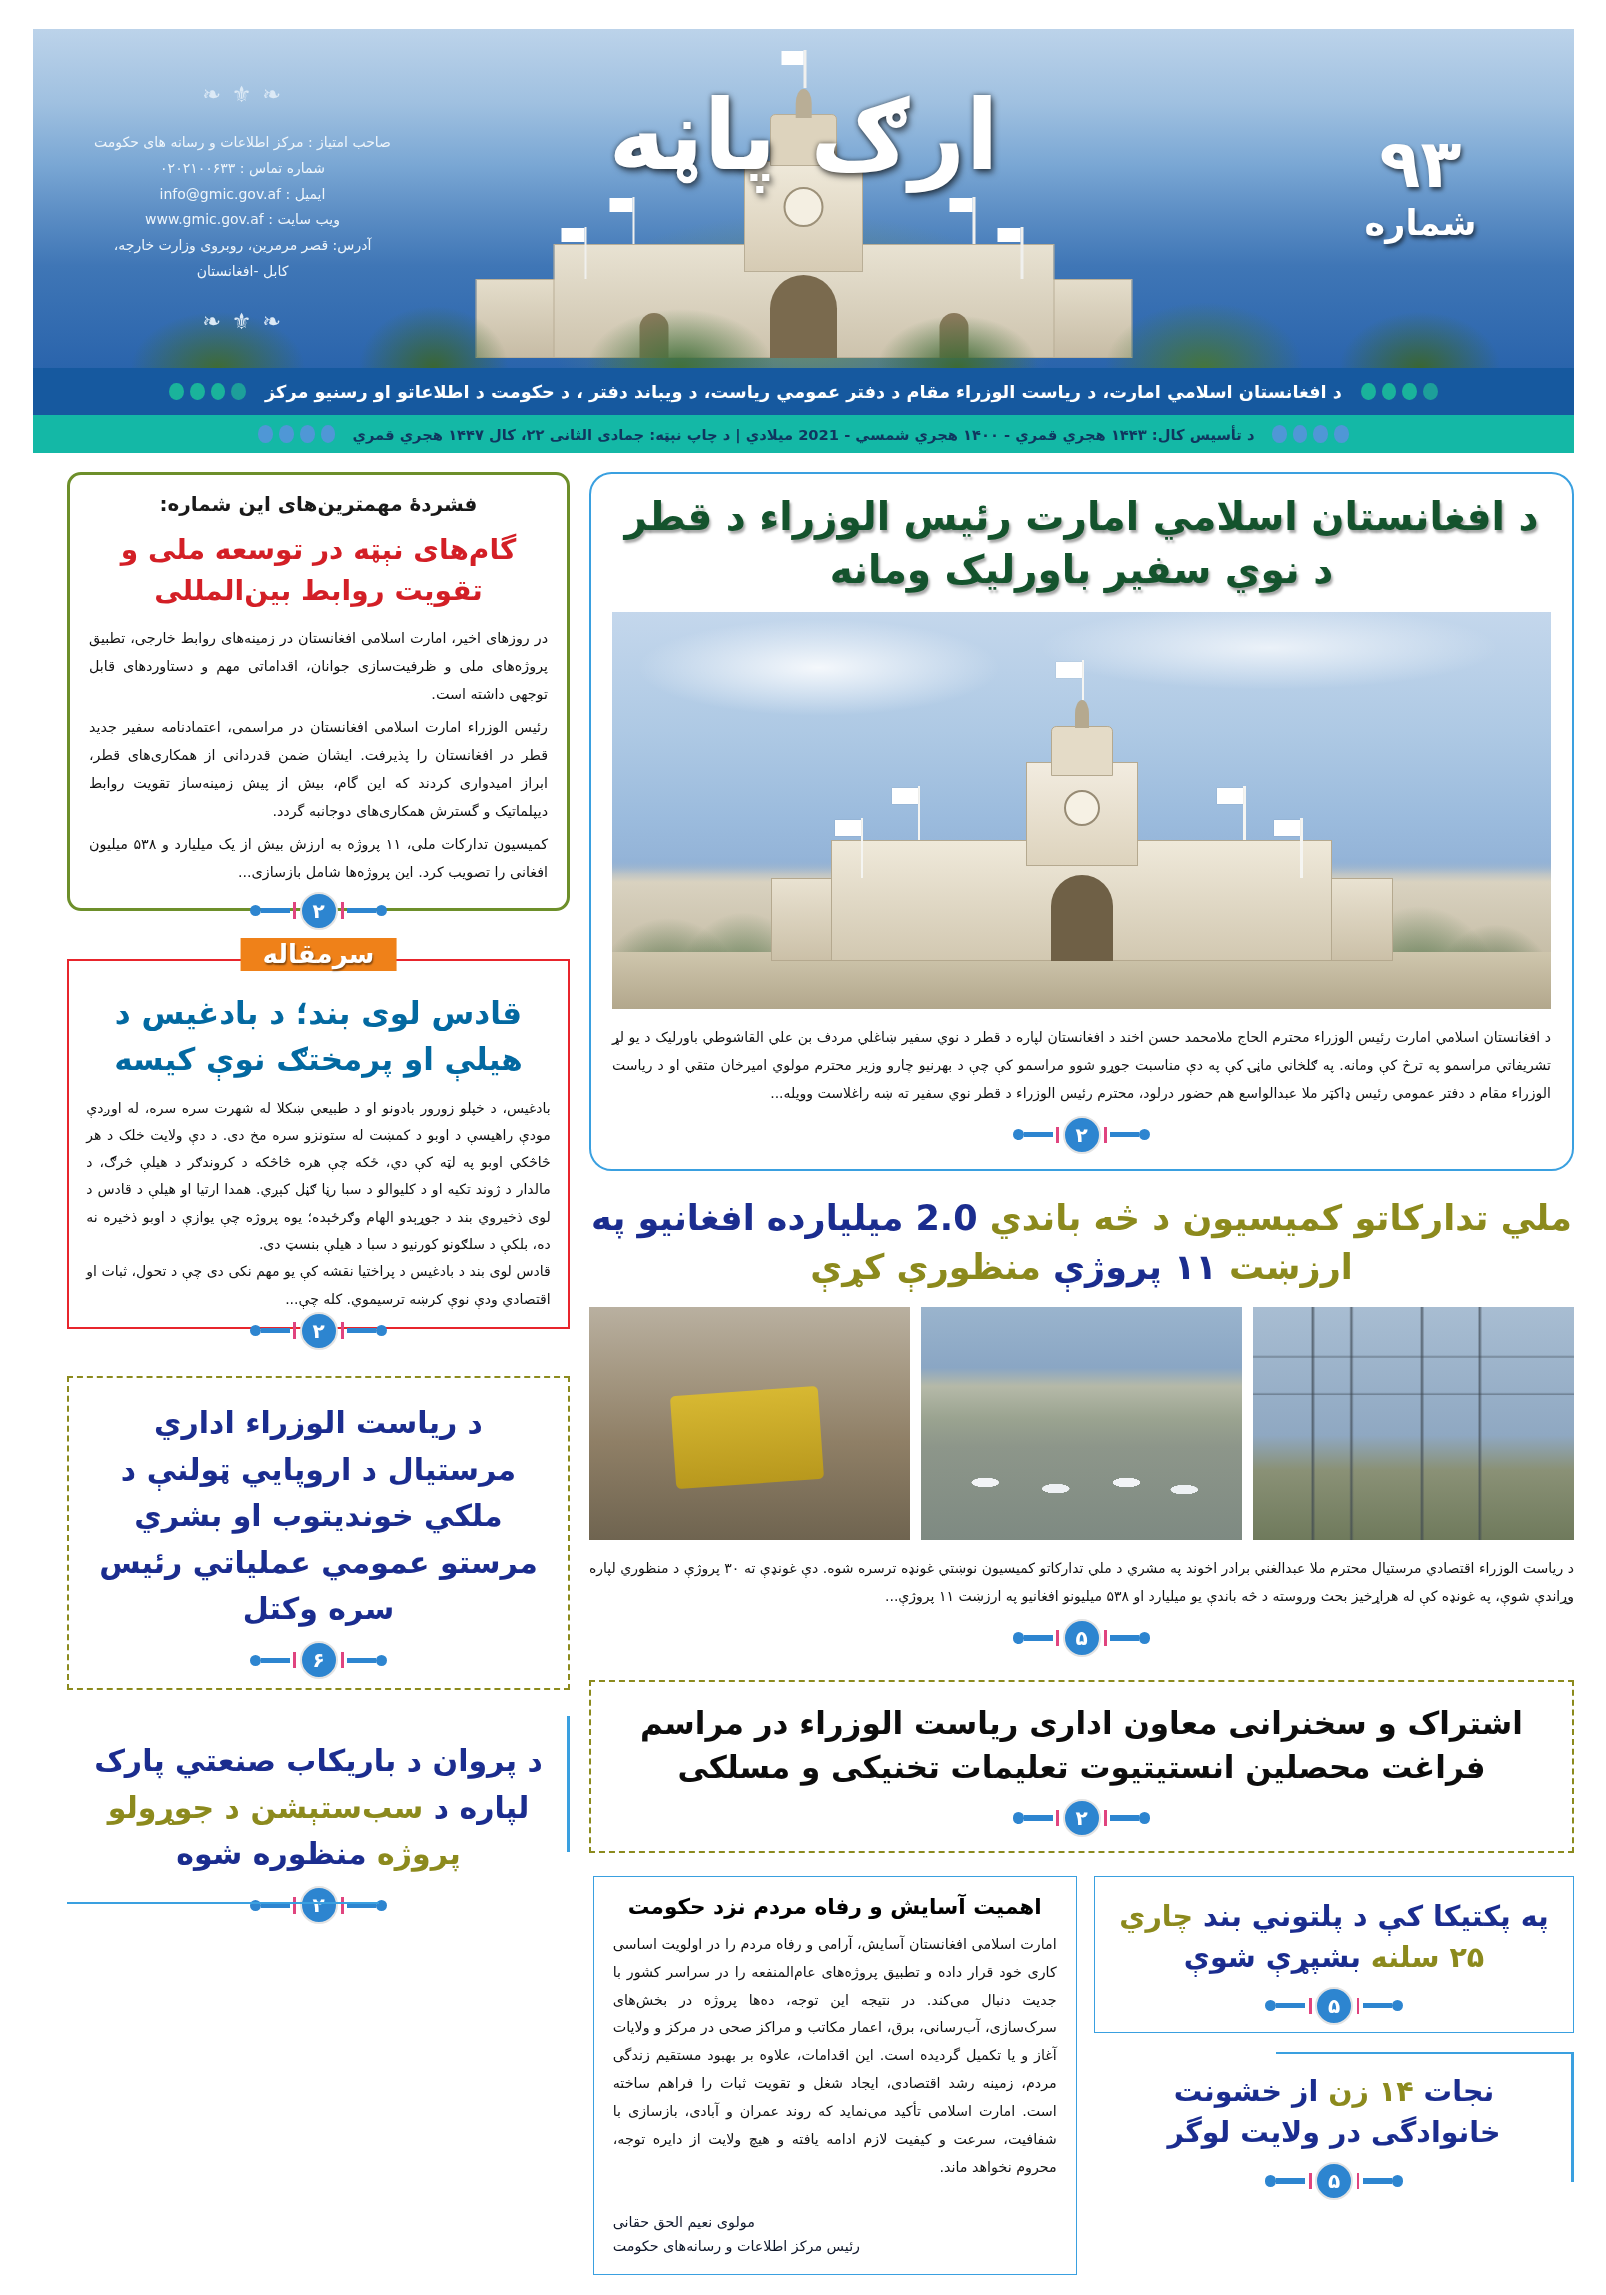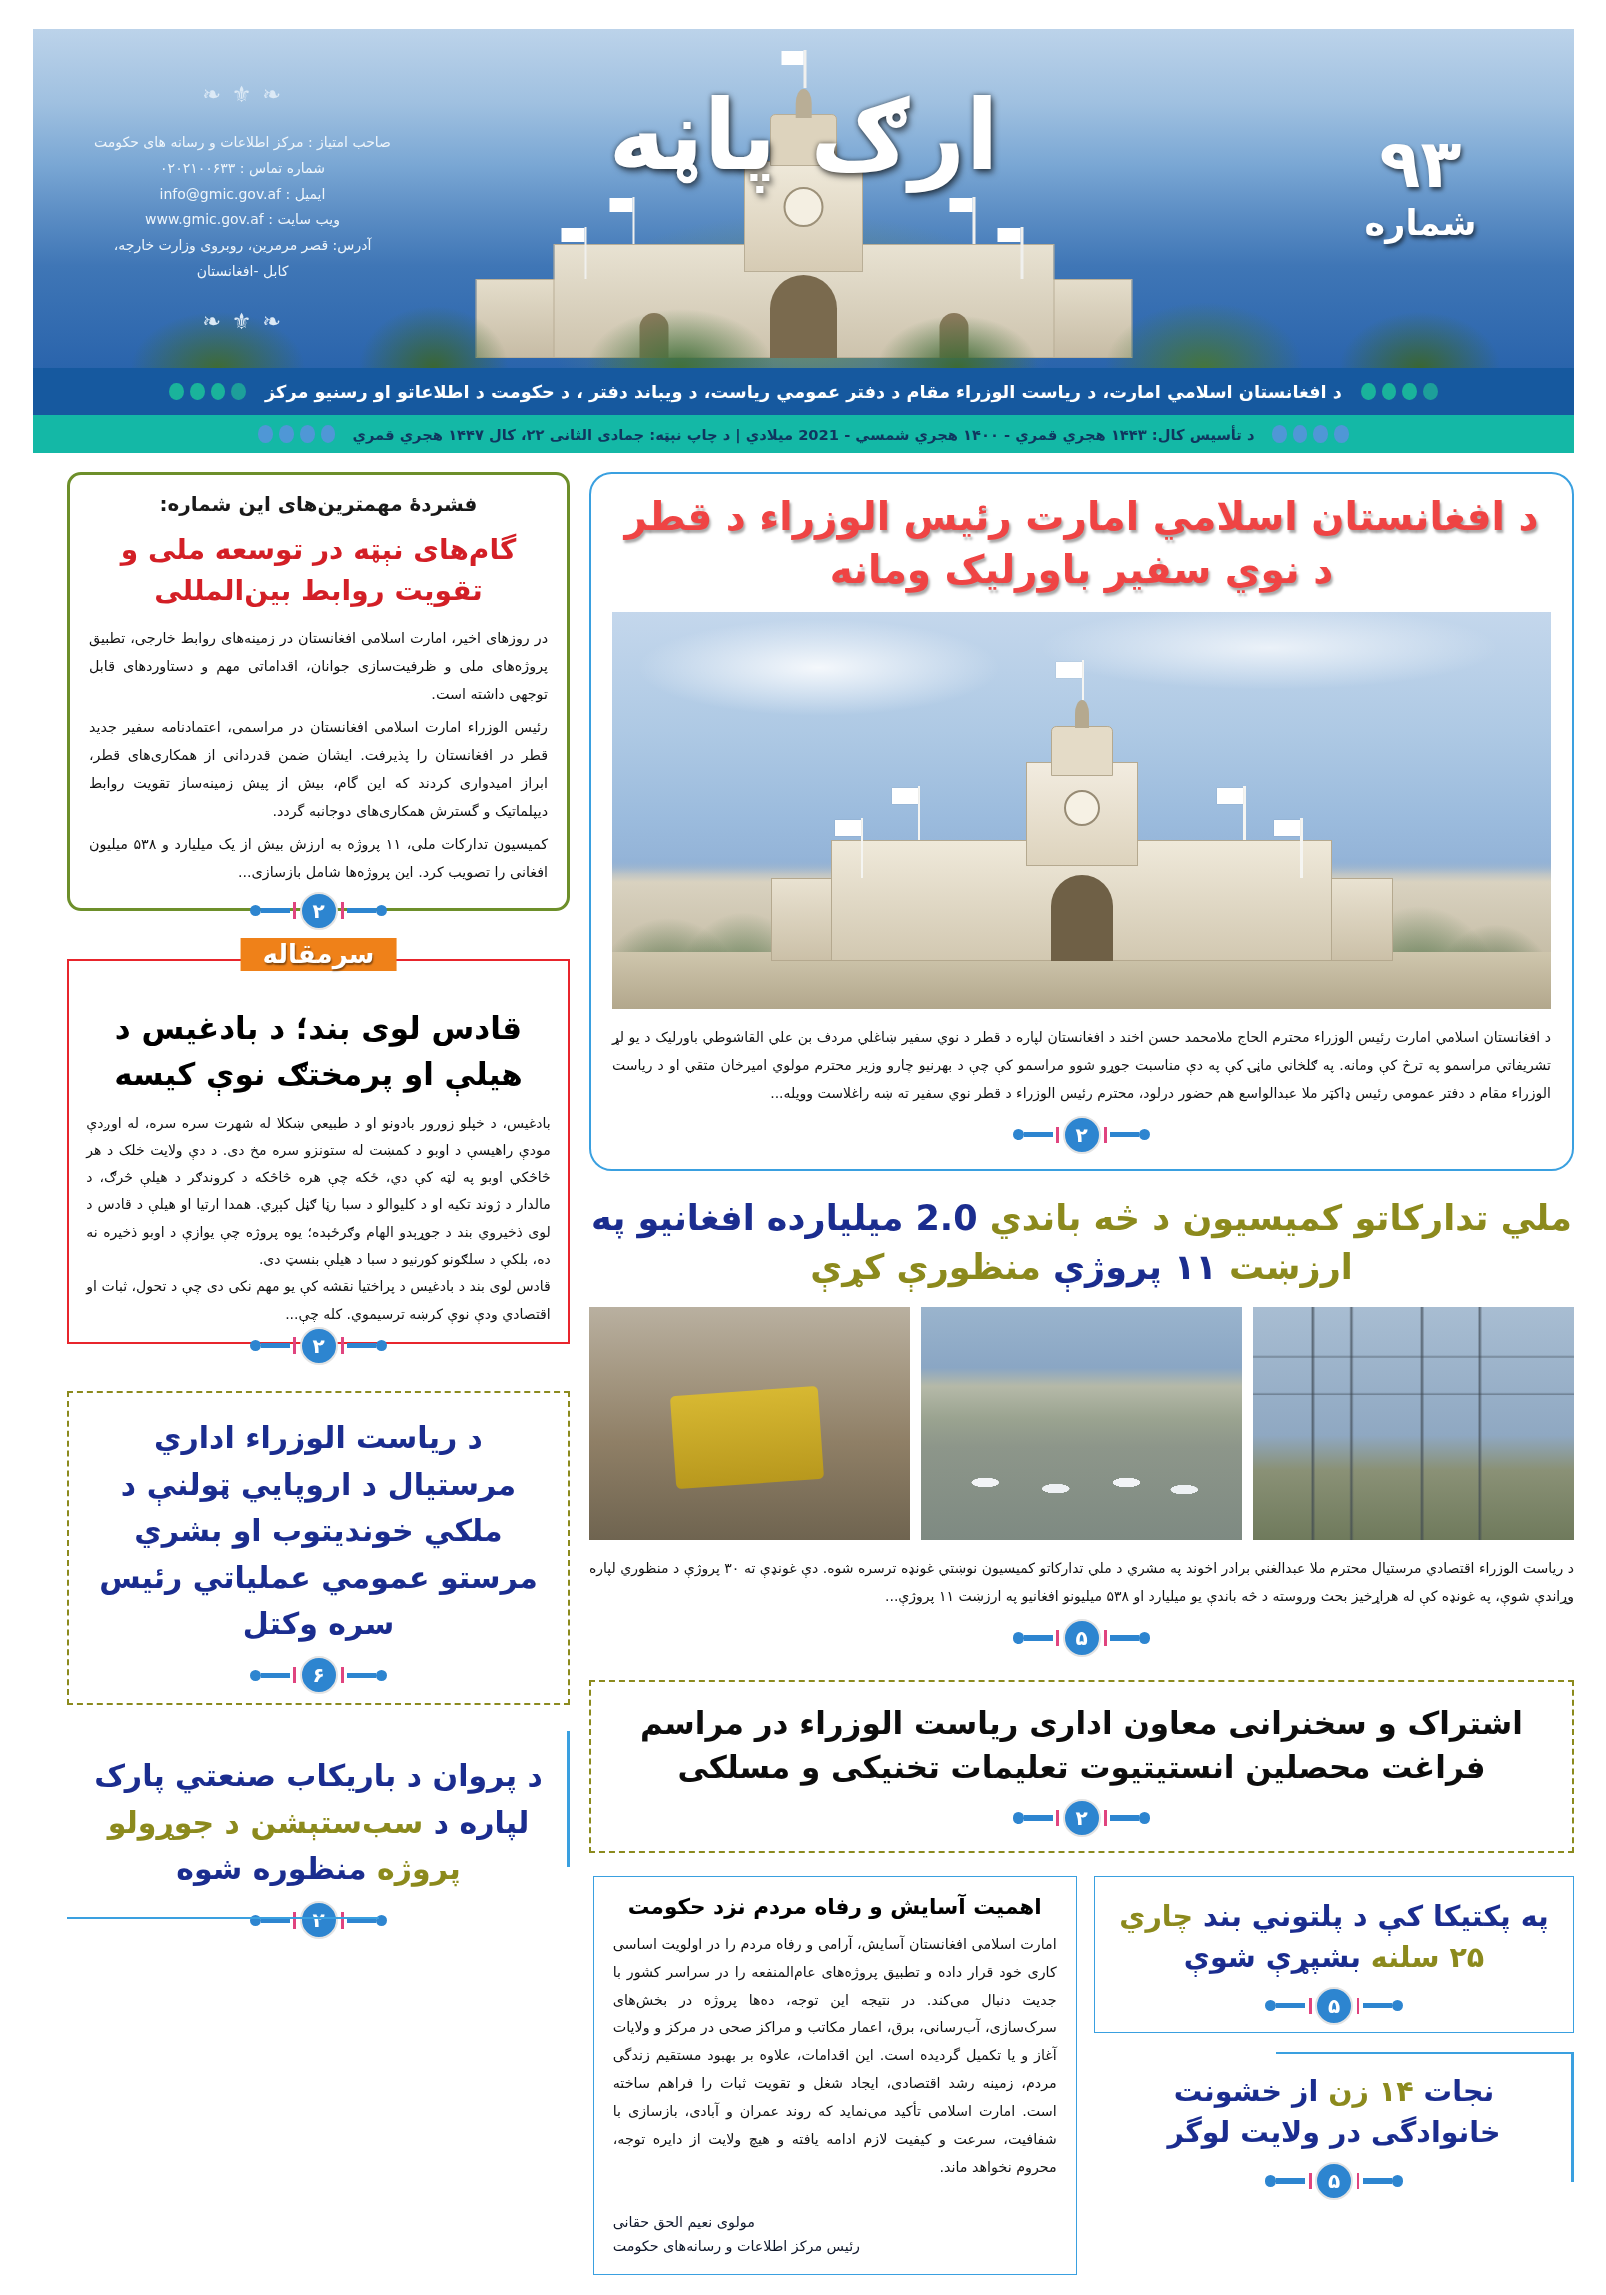--- a/index.html
+++ b/index.html
@@ -89,21 +89,21 @@
   .strip2 .dots span { background:#4f97d6; }
 
   
   .content { display:flex; gap:19px; margin:19px 33px 0 33px; }
   .col-left  { width:985px; }
   .col-right { width:503px; }
 
   
   .lead-box { border:2.6px solid #3aa0e0; border-radius:22.5px; padding:17.3px 21px 15.6px; }
   .lead-title {
-    text-align:center; font-size:39px; font-weight:bold; line-height:1.35; color:#ef4444;
+    text-align:center; font-size:39px; font-weight:bold; line-height:1.35; color:#14532d;
     text-shadow: 1.7px 2.6px 2.6px rgba(0,0,0,.35);
   }
   .lead-photo {
     margin:15.6px 0 14px; height:397px; position:relative; overflow:hidden;
     background: linear-gradient(180deg,#cddced 0%,#b7cde6 28%,#9cbbdd 48%,#86a9d2 62%,#d9d2c0 68%,#b8ae94 100%);
   }
   .lp-sky { position:absolute; inset:0;
      background:
       radial-gradient(ellipse 259px 69px at 22% 14%, rgba(255,255,255,.85), rgba(255,255,255,0) 70%),
       radial-gradient(ellipse 328px 60px at 70% 9%, rgba(255,255,255,.7), rgba(255,255,255,0) 70%),
@@ -203,21 +203,21 @@
   .summary-body { font-size:14.3px; line-height:1.95; text-align:justify; color:#111; }
   .summary-body p { margin-bottom:5.2px; }
 
   .editorial-wrap { margin-top:29px; position:relative; }
   .ed-tag {
     position:absolute; top:-21px; left:50%; transform:translateX(-50%);
     background:#ef8119; color:#fff; font-size:26px; font-weight:bold; padding:1.7px 22.5px;
     text-shadow:0.9px 1.7px 1.7px rgba(0,0,0,.45); z-index:3; white-space:nowrap;
   }
   .ed-box { border:2.6px solid #e8252c; padding:29px 17.3px 14px; }
-  .ed-title { text-align:center; font-size:31px; font-weight:bold; color:#000000; line-height:1.5; margin-bottom:12px;margin-top:15px; }
+  .ed-title { text-align:center; font-size:31px; font-weight:bold; color:#0369a1; line-height:1.5; margin-bottom:12px; }
   .ed-body { font-size:14px; line-height:1.95; text-align:justify; color:#111; }
 
   .side-dashed { border:2.6px dashed #8c8a1d; padding:22.5px 17.3px 8.6px; margin-top:26px; }
   .side-dashed .st { text-align:center; font-size:30px; font-weight:bold; color:#1b2d8f; line-height:1.55; }
 
   .side-corner { margin-top:26px; position:relative; padding:22.5px 17.3px 10.4px; }
   .side-corner::before{content:"";position:absolute;top:0;right:0;width:2.6px;height:62%;background:#3aa0e0;}
   .side-corner::after{content:"";position:absolute;bottom:14%;left:0;width:62%;height:2.6px;background:#3aa0e0;}
   .side-corner .st { text-align:center; font-size:30px; font-weight:bold; color:#1b2d8f; line-height:1.55; }
   .side-corner .st .gold { color:#8c8a1d; }

